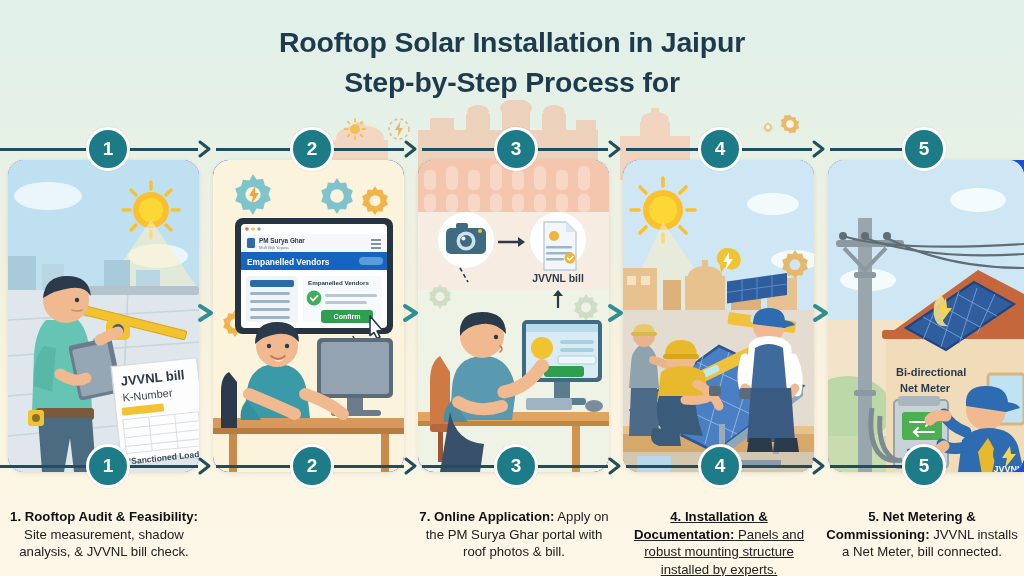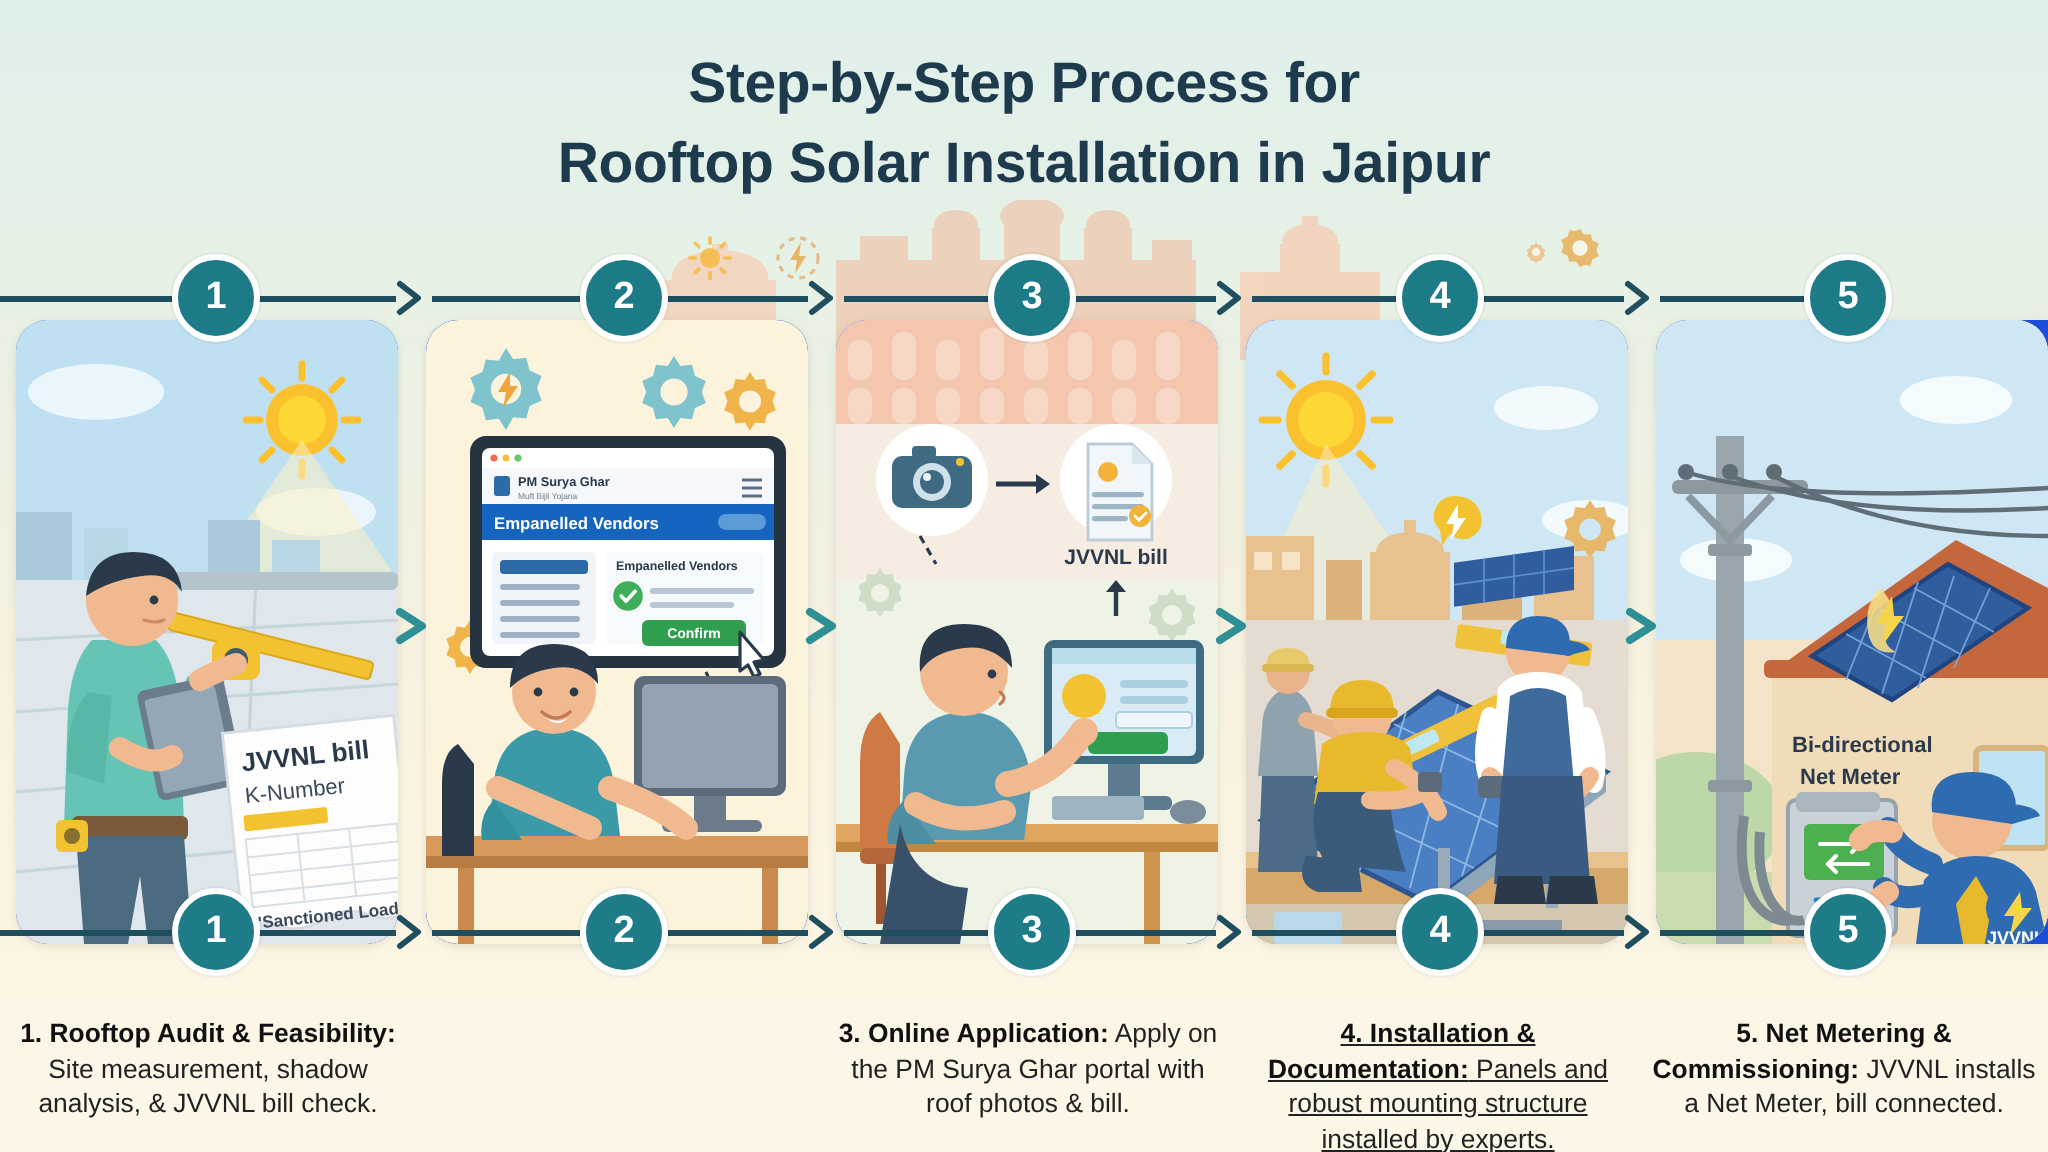--- a/index.html
+++ b/index.html
@@ -83,22 +83,22 @@
     </g>
     <g fill="#f6cbb2" opacity="0.7">
       <rect x="332" y="40" width="56" height="40"></rect>
       <ellipse cx="360" cy="38" rx="24" ry="13"></ellipse>
       <rect x="356" y="22" width="8" height="12"></rect>
     </g>
   </svg>
 </div>
 
 <div class="title-wrap">
+  <div class="title-line">Rooftop Solar Installation in Jaipur</div>
   <div class="title-line">Step-by-Step Process for</div>
-  <div class="title-line">Rooftop Solar Installation in Jaipur</div>
 </div>
 
 <div class="deco" style="left:344px;top:118px;width:22px;height:22px;">
   <svg viewBox="0 0 24 24">
       <circle cx="12" cy="12" r="5.5" fill="#f5b731"></circle>
   <g stroke="#f5b731" stroke-width="2" stroke-linecap="round">
   <line x1="12" y1="1" x2="12" y2="4"></line>
         <line x1="12" y1="20" x2="12" y2="23"></line>
   <line x1="1" y1="12" x2="4" y2="12"></line>
         <line x1="20" y1="12" x2="23" y2="12"></line>
@@ -766,21 +766,21 @@
   <div class="badge" style="left:902px;">
       <span>5</span>
     </div>
 </div>
 
 <div class="captions">
   <div class="cap c1">
     <b>1. Rooftop Audit &amp; Feasibility:</b><span> Site measurement, shadow analysis, &amp; JVVNL bill check.</span>
   </div>
   <div class="cap c3">
-    <b>3. Online Application:</b><span> Apply on the PM Surya Ghar portal with roof photos &amp; bill.</span>
+    <b>7. Online Application:</b><span> Apply on the PM Surya Ghar portal with roof photos &amp; bill.</span>
   </div>
   <div class="cap c4">
     <b>4. Installation &amp; Documentation:</b><span> Panels and robust mounting structure installed by experts.</span>
   </div>
   <div class="cap c5">
     <b>5. Net Metering &amp; Commissioning:</b><span> JVVNL installs a Net Meter, bill connected.</span>
   </div>
 </div>
 
 </body></html>

